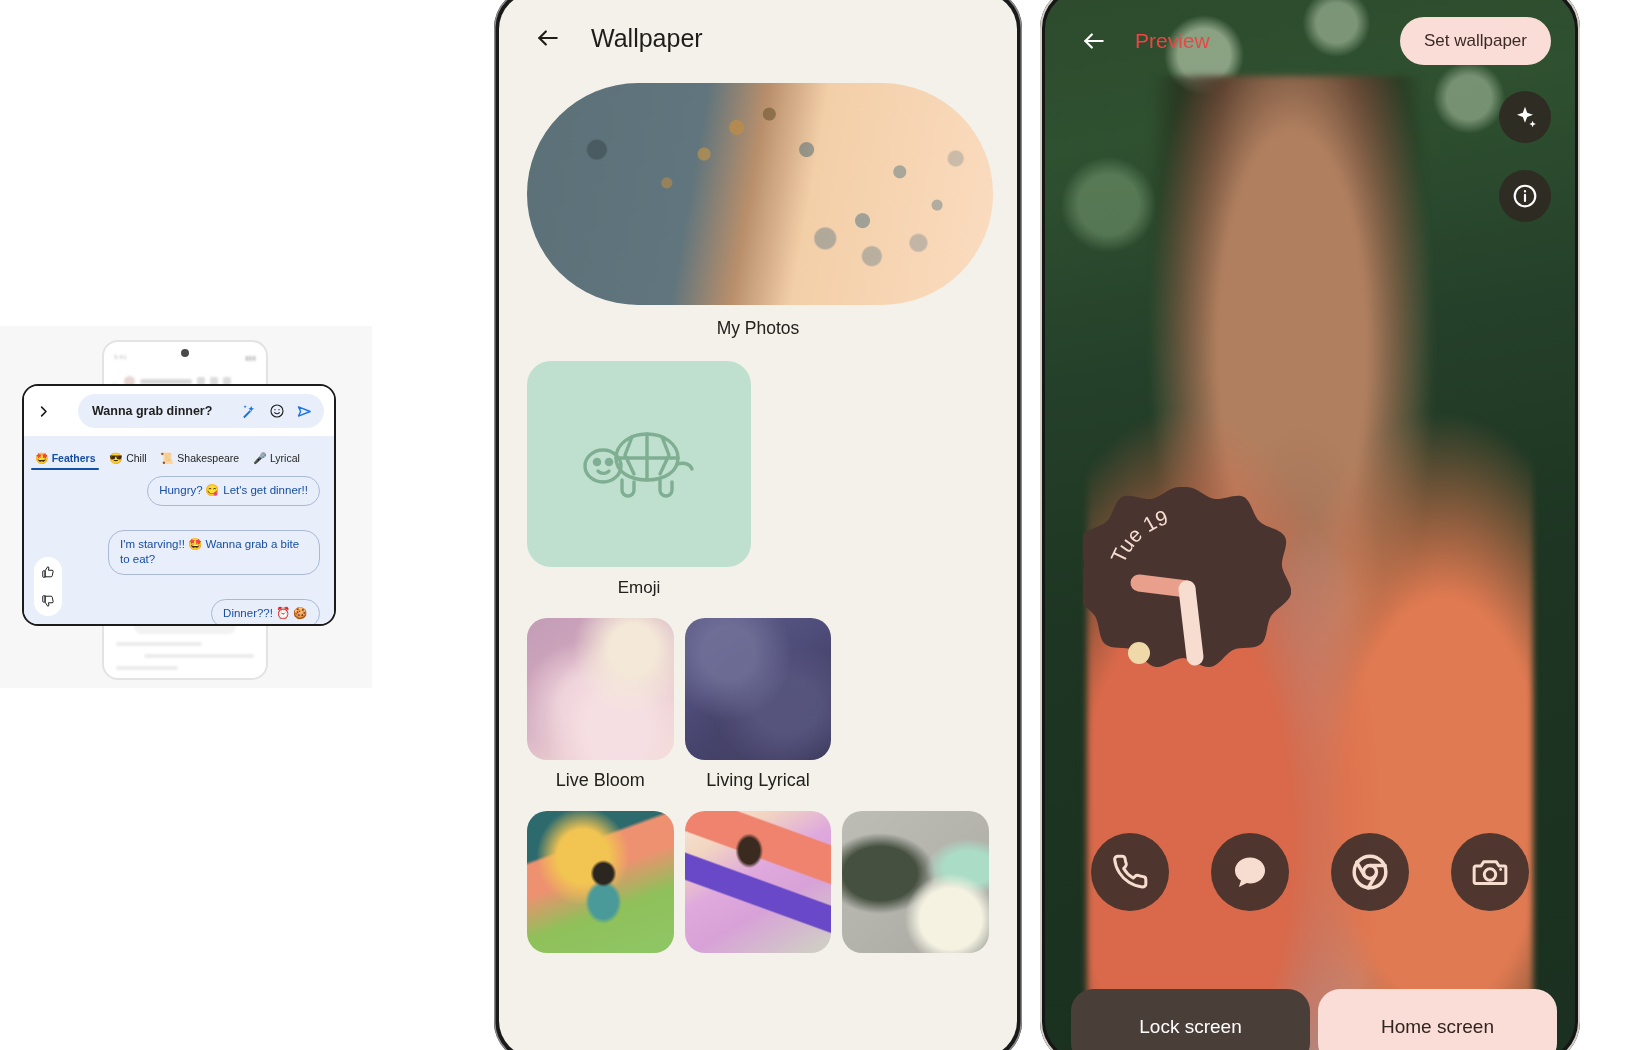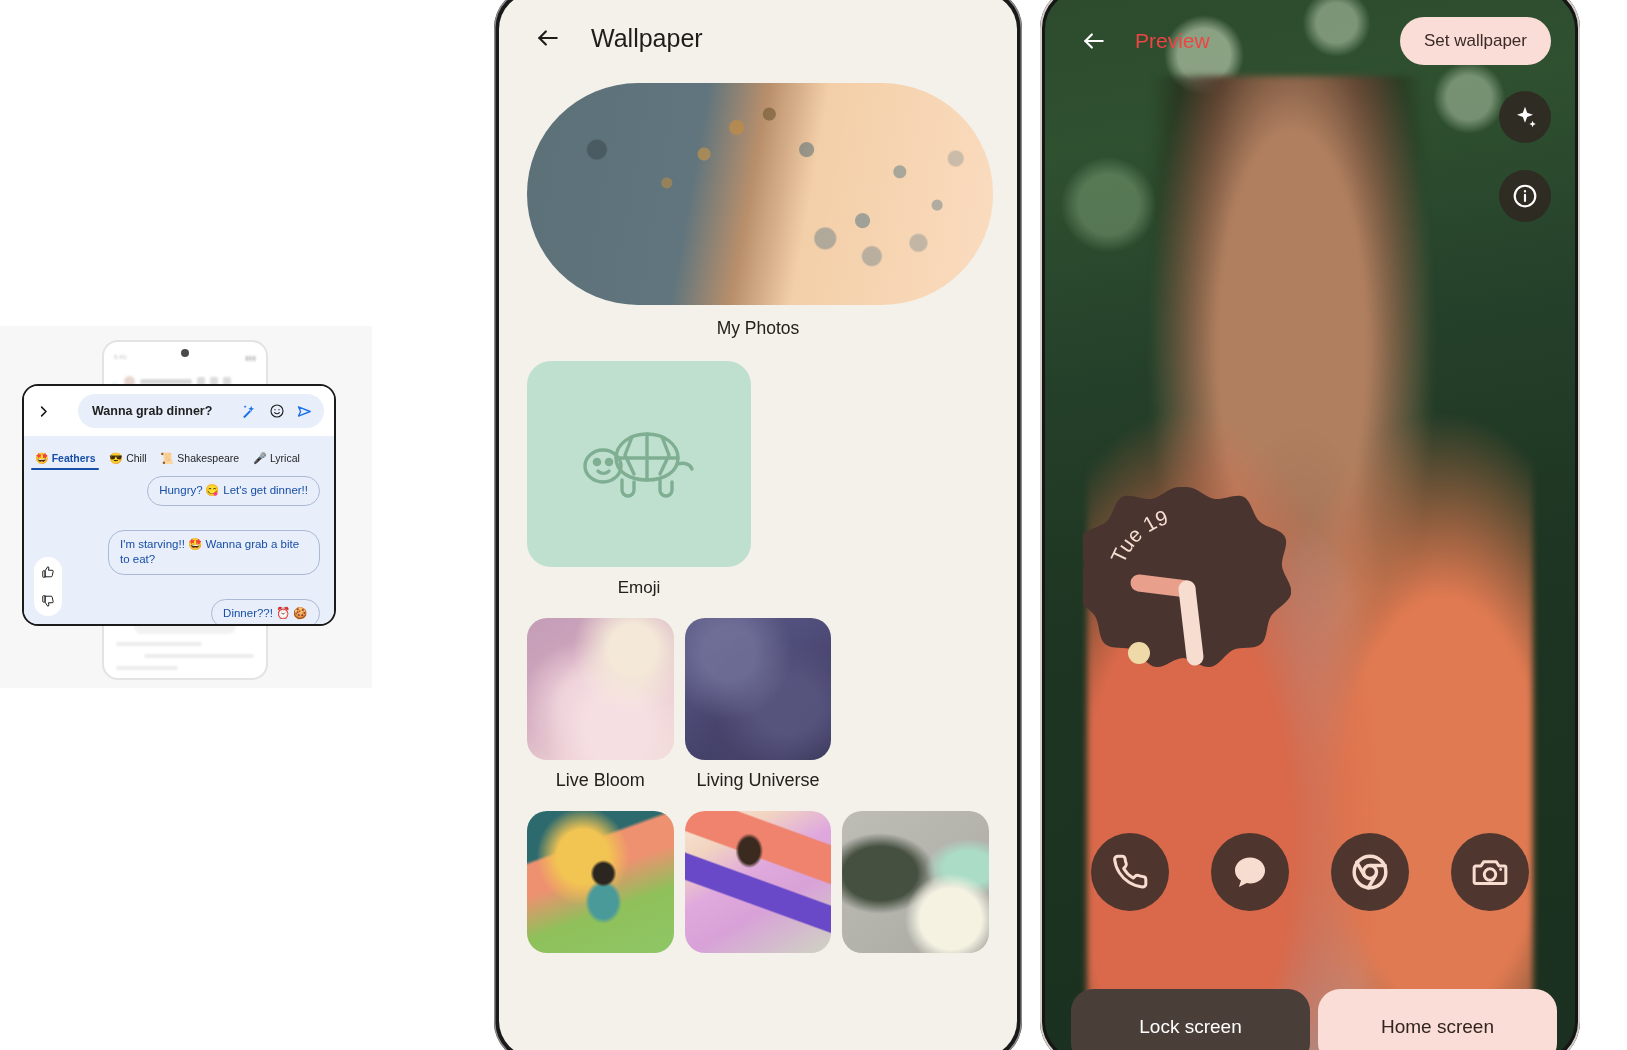--- a/index.html
+++ b/index.html
@@ -446,21 +446,21 @@
           </div>
         </div>
 
         <div class="grid3">
           <div>
             <div class="thumb3 tex-bloom"></div>
             <div class="tile-label">Live Bloom</div>
           </div>
           <div>
             <div class="thumb3 tex-universe"></div>
-            <div class="tile-label">Living Universe</div>
+            <div class="tile-label">Living Lyrical</div>
           </div>
         </div>
 
         <div class="grid3">
           <div>
             <div class="thumb3 tex-art1"></div>
           </div>
           <div>
             <div class="thumb3 tex-art2"></div>
           </div>

